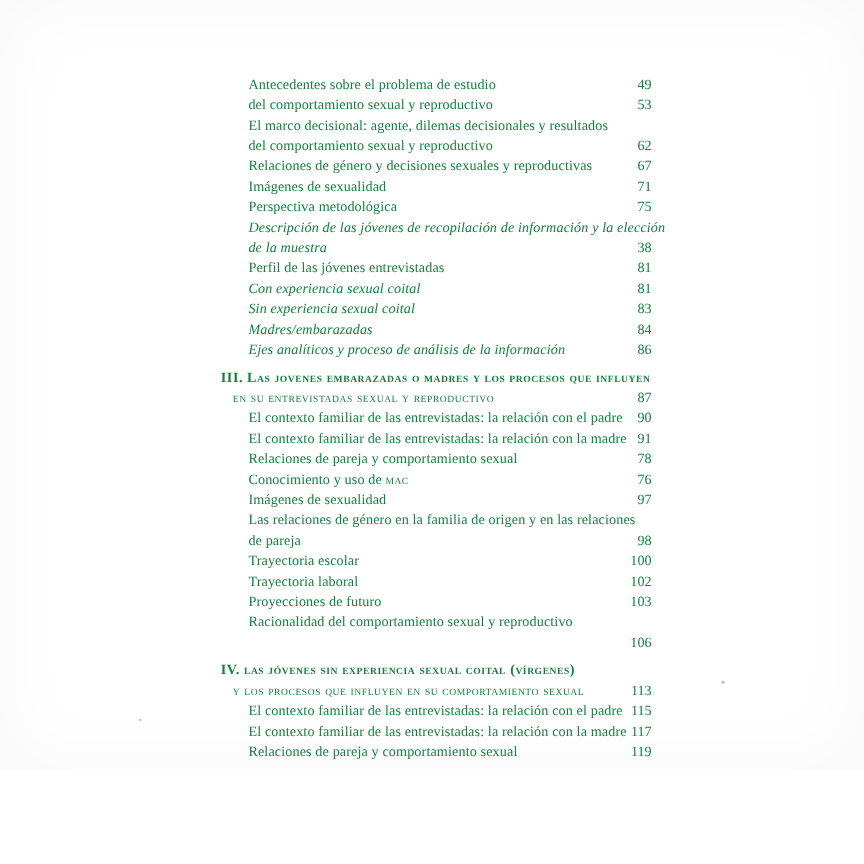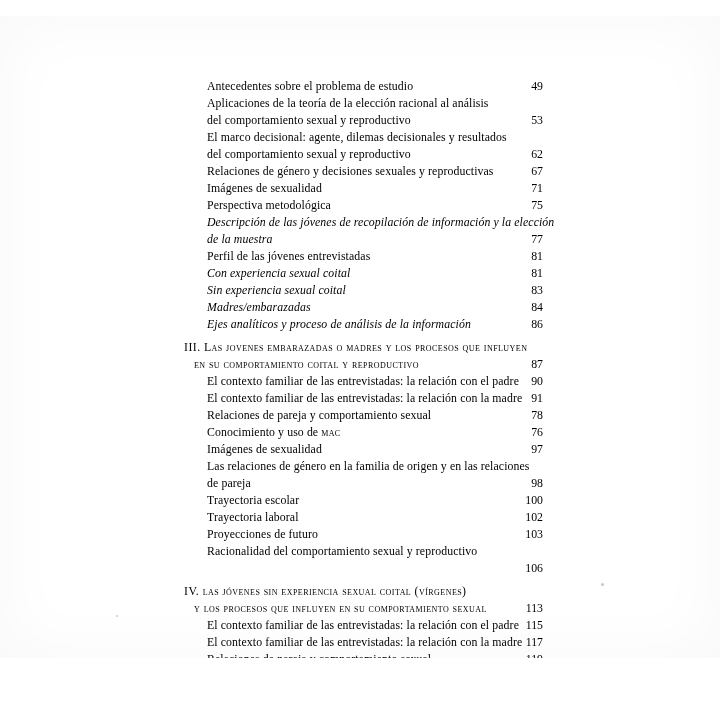--- a/index.html
+++ b/index.html
@@ -6,23 +6,22 @@
   body{
     width:720px;height:720px;
     background:#ffffff;
     font-family:"Liberation Serif","DejaVu Serif",serif;
   }
   .book-page{
     position:relative;
     width:720px;height:642px;
     background:#ffffff;
     box-shadow:inset 0 0 70px rgba(0,0,0,0.03);
-    color:#000000;
+    color:#15803d;
     overflow:hidden;
-    margin-top:16px;
   }
   .toc{
     position:absolute;
     top:62px;left:0;right:0;
   }
   .row{
     display:flex;
     align-items:baseline;
     height:17px;
     line-height:17px;
@@ -39,21 +38,21 @@
     font-style:normal;
   }
   .row.italic .title{ font-style:italic; }
   .row.chapter .title,
   .row.chapter-cont .title{
     font-variant:small-caps;
     letter-spacing:0.45px;
   }
   .row.chapter .title{ text-indent:-23px; }
   .row.chapter-cont{ padding-left:194px; }
-  .row.gap{ margin-top:6px; }
+  .row.gap{ margin-top:6px;font-weight:bold; }
   .acronym{
     font-variant:small-caps;
     text-transform:lowercase;
     letter-spacing:0.3px;
   }
   .speck{
     position:absolute;
     width:3px;height:3px;
     border-radius:50%;
     background:#c9c5c0;
@@ -64,24 +63,20 @@
 </head>
 <body>
 
 <div class="book-page">
   <div class="toc" id="toc">
       <div class="row item">
         <span class="title">Antecedentes sobre el problema de estudio</span>
         <span class="pgnum">49</span>
       </div>
       <div class="row item">
-        <span class="title">Aplicaciones de la teoría de la elección racional al análisis</span>
-        <span class="pgnum"></span>
-      </div>
-      <div class="row item">
         <span class="title">del comportamiento sexual y reproductivo</span>
         <span class="pgnum">53</span>
       </div>
       <div class="row item">
         <span class="title">El marco decisional: agente, dilemas decisionales y resultados</span>
         <span class="pgnum"></span>
       </div>
       <div class="row item">
         <span class="title">del comportamiento sexual y reproductivo</span>
         <span class="pgnum">62</span>
@@ -97,21 +92,21 @@
       <div class="row item">
         <span class="title">Perspectiva metodológica</span>
         <span class="pgnum">75</span>
       </div>
       <div class="row item italic">
         <span class="title">Descripción de las jóvenes de recopilación de información y la elección</span>
         <span class="pgnum"></span>
       </div>
       <div class="row item italic">
         <span class="title">de la muestra</span>
-        <span class="pgnum">77</span>
+        <span class="pgnum">38</span>
       </div>
       <div class="row item">
         <span class="title">Perfil de las jóvenes entrevistadas</span>
         <span class="pgnum">81</span>
       </div>
       <div class="row item italic">
         <span class="title">Con experiencia sexual coital</span>
         <span class="pgnum">81</span>
       </div>
       <div class="row item italic">
@@ -124,21 +119,21 @@
       </div>
       <div class="row item italic">
         <span class="title">Ejes analíticos y proceso de análisis de la información</span>
         <span class="pgnum">86</span>
       </div>
       <div class="row chapter gap">
         <span class="title"><span class="num">III. </span>Las jovenes embarazadas o madres y los procesos que influyen</span>
         <span class="pgnum"></span>
       </div>
       <div class="row chapter-cont">
-        <span class="title">en su comportamiento coital y reproductivo</span>
+        <span class="title">en su entrevistadas sexual y reproductivo</span>
         <span class="pgnum">87</span>
       </div>
       <div class="row item">
         <span class="title">El contexto familiar de las entrevistadas: la relación con el padre</span>
         <span class="pgnum">90</span>
       </div>
       <div class="row item">
         <span class="title">El contexto familiar de las entrevistadas: la relación con la madre</span>
         <span class="pgnum">91</span>
       </div>

